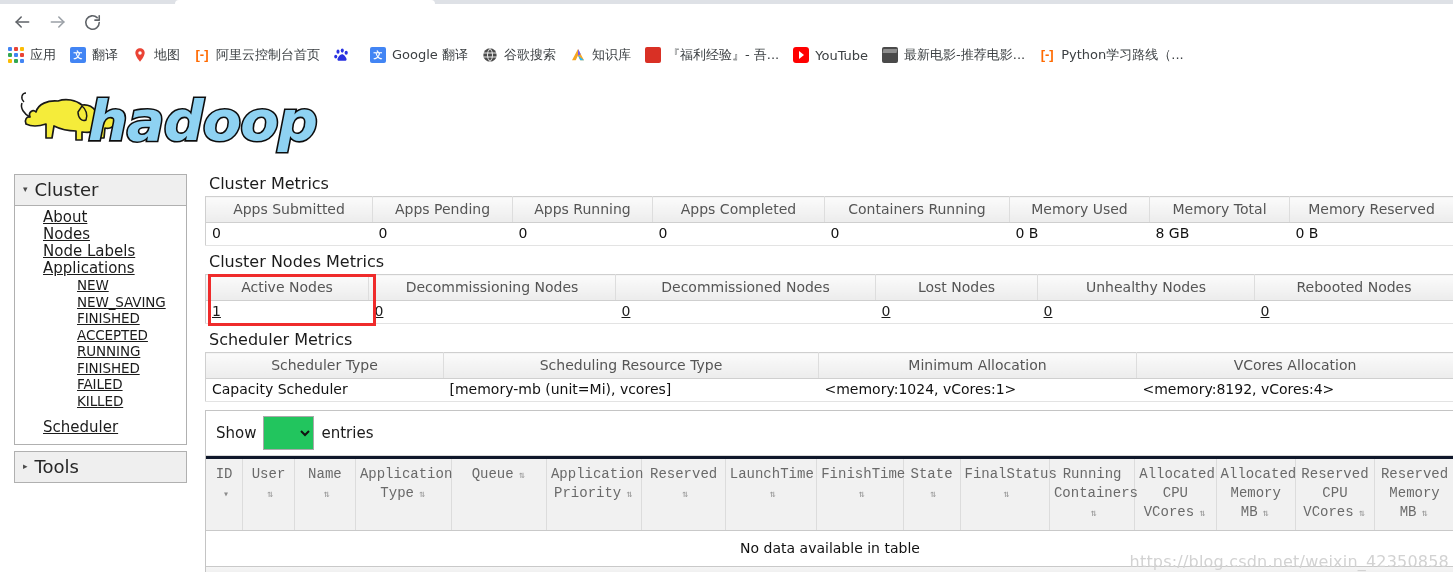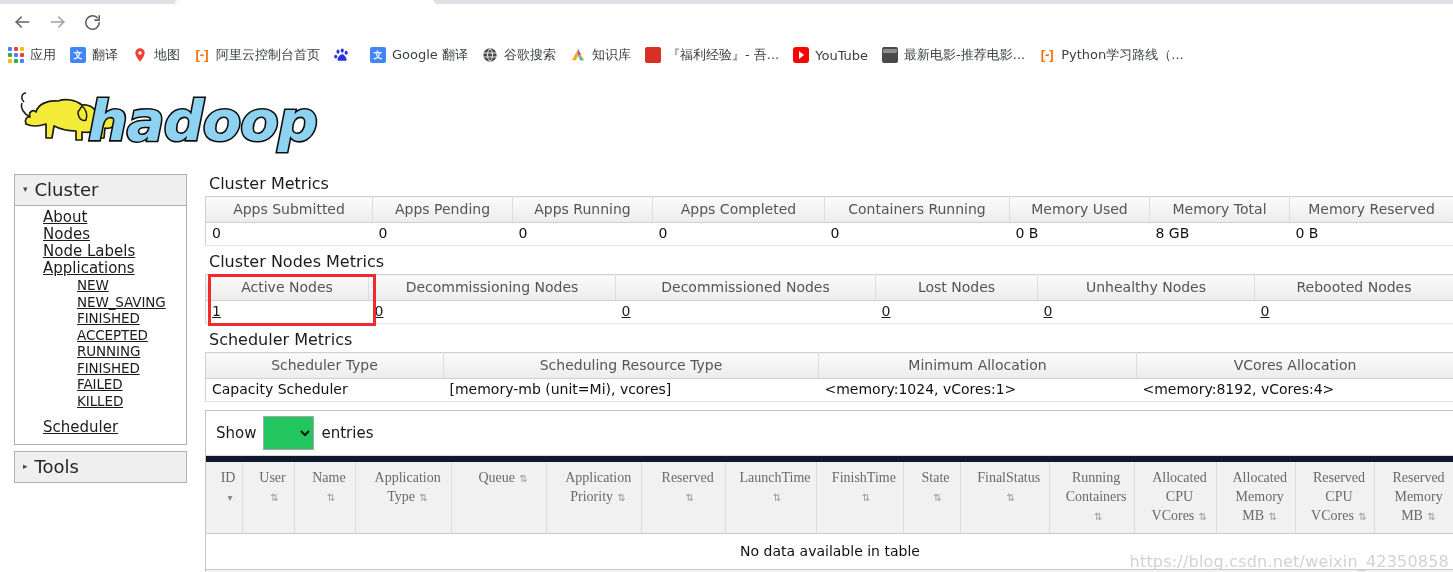--- a/index.html
+++ b/index.html
@@ -202,25 +202,25 @@
     padding: 16px 2px; height: 20px; border: 1px solid #a9a9a9; background:#22c55e;
     color:#111;
   }
   table.apps {
     border-collapse: collapse; table-layout: fixed; width: 1248px;
   }
   table.apps th {
     background: #f1f1f1;
     border-left: 1px solid #dcdcdc;
     border-bottom: 1px solid #c9c9c9;
-    border-top: 6px solid #0f172a;
+    border-top: 3px solid #0f172a;
     font-size: 14px; font-weight: normal; color: #6a6a6a;
-    font-family: Liberation Serif, serif;
+    font-family: Liberation Mono, monospace;
     vertical-align: top;
-    padding: 6px 4px 8px 12px;
+    padding: 6px 4px 8px 4px;
     text-align: center; line-height: 19px;
     height: 68px;
     cursor: pointer;
   }
   table.apps th:first-child { border-left: none; }
   .th-inner { display: inline; }
   .sort-arrows {
     display: inline-block; width: 9px; margin-left: 4px;
     color: #9a9a9a; font-size: 10px; line-height: 10px;
     vertical-align: baseline;

